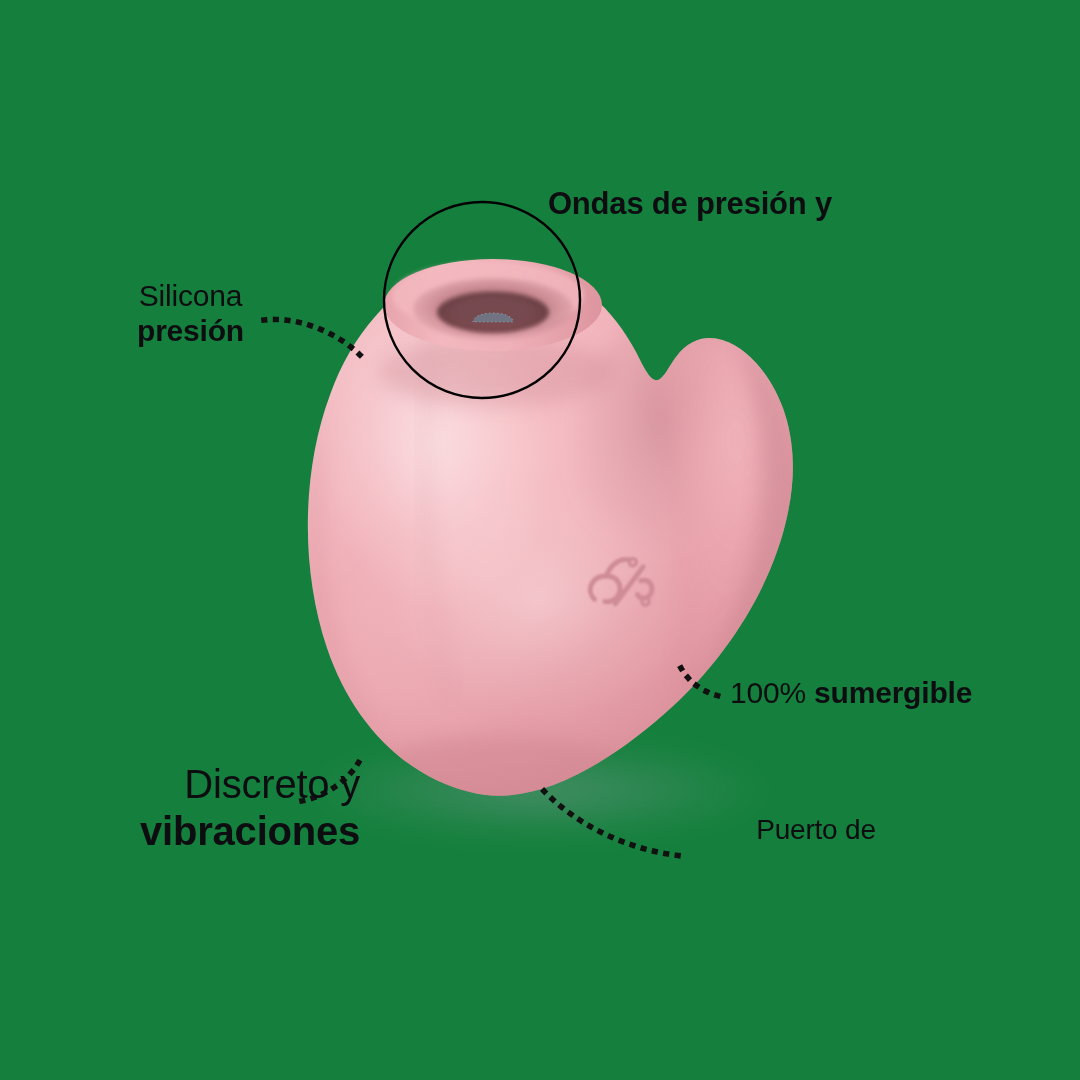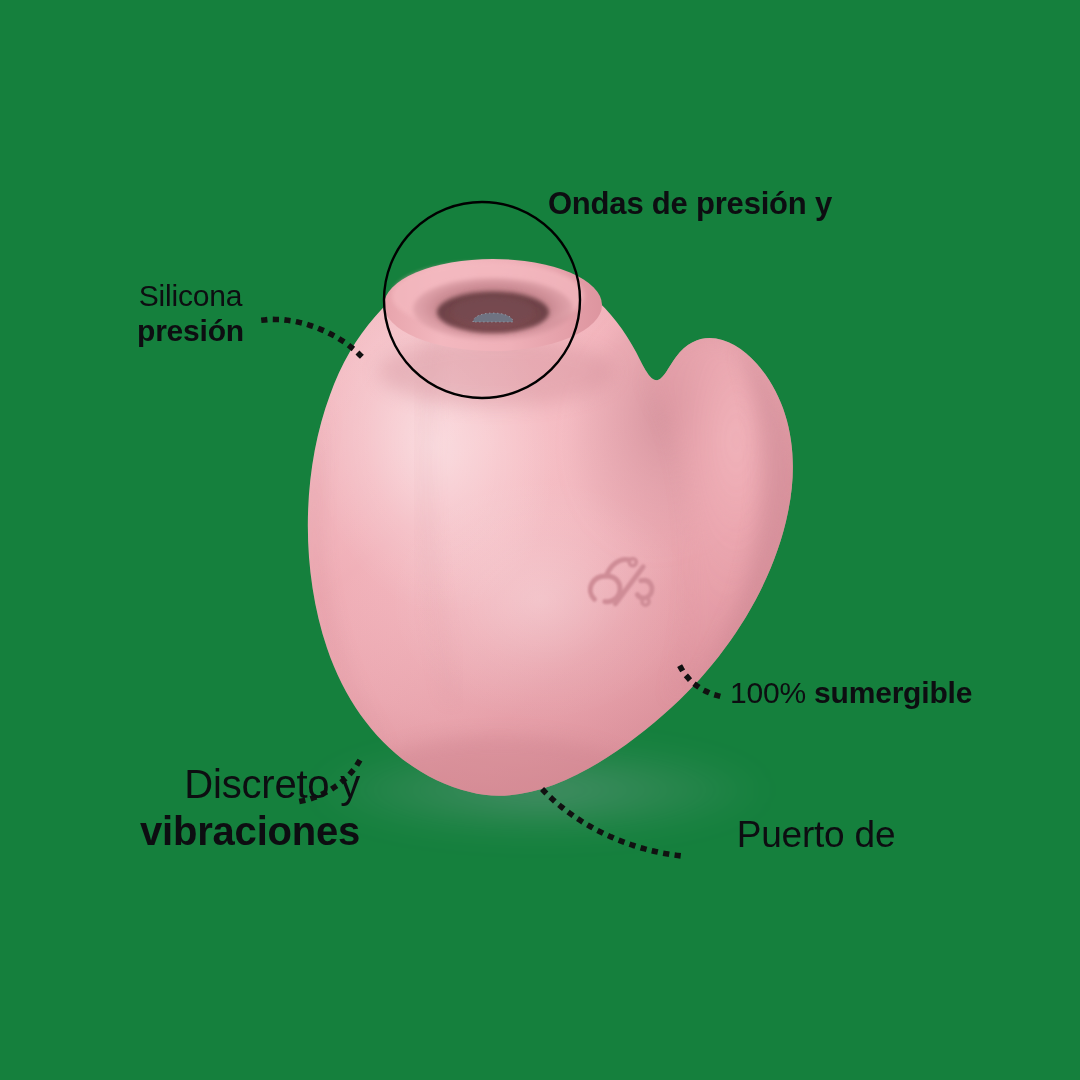--- a/index.html
+++ b/index.html
@@ -64,21 +64,21 @@
   }
   #label-discreet-quiet {
     left: 140px;
     top: 761px;
     font-size: 40px;
     text-align: right;
   }
   #label-magnetic-charging {
     left: 690px;
     top: 813px;
-    font-size: 37px;
+    font-size: 28px;
     text-align: center;
     width: 252px;
   }
   #label-pressure-waves .ln,
   #label-magnetic-charging .ln { text-align: center; }
 </style>
 </head>
 <body>
 
 <div id="stage">

